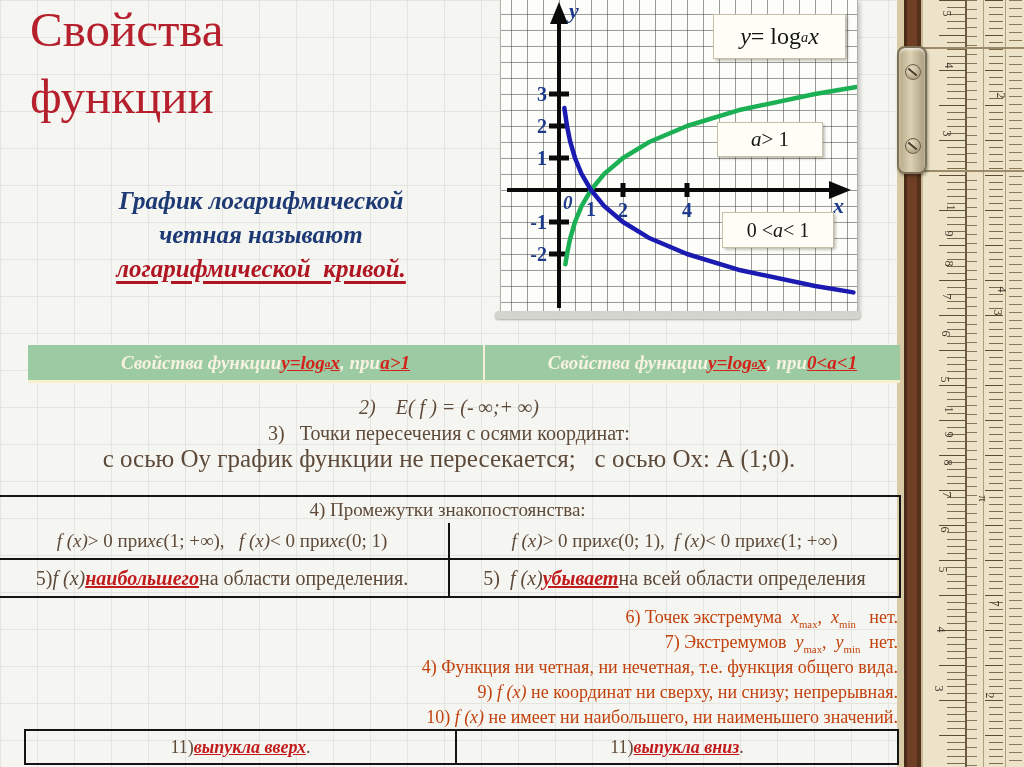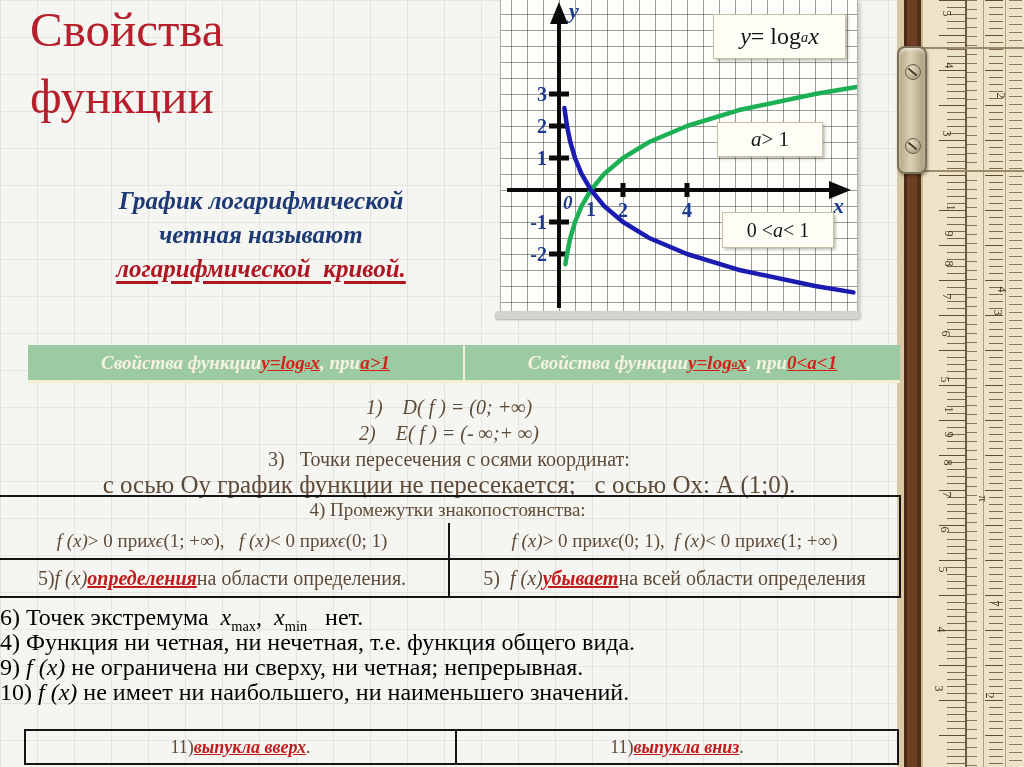--- a/index.html
+++ b/index.html
@@ -36,38 +36,38 @@
   #gbox-formula{left:212px;top:14px;width:131px;height:43px;font-size:24px;}
   #gbox-gt{left:216px;top:122px;width:104px;height:33px;font-size:21px;}
   #gbox-lt{left:221px;top:212px;width:110px;height:34px;font-size:20px;}
   .axis-label{font-weight:bold;font-style:italic;fill:#1d3a8c;}
   .tick-label{font-weight:bold;fill:#1d3a8c;}
 
   
   #green-header{left:28px;top:345px;width:872px;height:35px;background:#9ccaa2;
     border-bottom:3px solid #f6f0cf;display:flex;}
   .hcell{display:flex;align-items:center;justify-content:center;
-    font-style:italic;font-weight:bold;font-size:19px;color:#f7f3e0;}
+    font-style:italic;font-weight:bold;font-size:19px;color:#f7f3e0;padding-left:20px;}
   #hcell-left{width:435px;}
   #hcell-right{flex:1;border-left:2px solid #f3efd9;}
   .hcell .red{color:#d2221a;}
 
   
   #props-top{left:0;top:394px;width:898px;text-align:center;color:#5e4a38;font-size:20px;line-height:26px;}
 
   
   #sec45{left:-6px;top:495px;width:903px;border:2px solid #141414;color:#5e4a38;}
   #p4-header{height:26px;line-height:26px;text-align:center;font-size:19px;}
   #row4{display:flex;height:35px;font-size:19px;}
   #row5{display:flex;height:36px;border-top:2px solid #141414;font-size:20px;}
   .cl{width:452px;border-right:2px solid #141414;display:flex;align-items:center;justify-content:center;}
   .cr{flex:1;display:flex;align-items:center;justify-content:center;}
 
   
-  #props-bottom{left:0;top:605px;width:898px;text-align:left;color:#000000;font-size:24px;line-height:25px;}
+  #props-bottom{left:0;top:605px;width:898px;text-align:right;color:#c2410c;font-size:18px;line-height:25px;}
 
   
   #row11{left:24px;top:729px;width:871px;height:32px;border:2px solid #141414;display:flex;
     font-size:18px;color:#5e4a38;}
   #c11-left{width:429px;border-right:2px solid #141414;display:flex;align-items:center;justify-content:center;}
   #c11-right{flex:1;display:flex;align-items:center;justify-content:center;}
 
   
   #ruler{left:897px;top:0;width:127px;height:767px;
     background:linear-gradient(90deg,#d8caa6 0 7px,#4a2a16 7px 10px,#6e3f24 10px 20px,#53301a 20px 24px,#c9b894 24px 26px,#ece3c9 26px);}
@@ -215,21 +215,20 @@
       <span>Свойства функции </span>
       <span class="red">y=log</span>
       <sub class="red">a</sub>
       <span class="red"> x</span>
       <span>, при </span>
       <span class="red">0&lt;a&lt;1</span>
     </div>
 </div>
 
 <div id="props-top" class="abs">
-  <div class="mi">1) &nbsp;&nbsp; D( f ) = (0; +∞)</div>
   <div class="mi">2) &nbsp;&nbsp; E( f ) = (- ∞;+ ∞)</div>
   <div>3) &nbsp; Точки пересечения с осями координат:</div>
   <div style="font-size:25px">с осью Оу график функции не пересекается; &nbsp; с осью Ох: А (1;0).</div>
 </div>
 
 <div id="sec45" class="abs">
   <div id="p4-header">4) Промежутки знакопостоянства:</div>
   <div id="row4">
     <div class="cl">
         <span class="mi">f (x)</span>
@@ -249,36 +248,37 @@
         <span class="mi">f (x)</span>
         <span> &lt; 0 при </span>
         <span class="mi">xϵ</span>
         <span>(1; +∞)</span>
       </div>
   </div>
   <div id="row5">
     <div class="cl">
         <span>5) </span>
         <span class="mi">f (x)</span>
-        <span class="red">определения</span>
+        <span class="red">наибольшего</span>
         <span> на области определения.</span>
       </div>
     <div class="cr">
         <span>5) &nbsp;</span>
         <span class="mi">f (x) </span>
         <span class="red">убывает</span>
         <span> на всей области определения</span>
       </div>
   </div>
 </div>
 
 <div id="props-bottom" class="abs">
   <div><span>6) Точек экстремума &nbsp;</span><span class="mi">x</span><sub>max</sub><span>, &nbsp;</span><span class="mi">x</span><sub>min</sub><span> &nbsp; нет.</span></div>
+  <div><span>7) Экстремумов &nbsp;</span><span class="mi">y</span><sub>max</sub><span>, &nbsp;</span><span class="mi">y</span><sub>min</sub><span> &nbsp;нет.</span></div>
   <div>4) Функция ни четная, ни нечетная, т.е. функция общего вида.</div>
-  <div><span>9) </span><span class="mi">f (x)</span><span> не ограничена ни сверху, ни четная; непрерывная.</span></div>
+  <div><span>9) </span><span class="mi">f (x)</span><span> не координат ни сверху, ни снизу; непрерывная.</span></div>
   <div><span>10) </span><span class="mi">f (x)</span><span> не имеет ни наибольшего, ни наименьшего значений.</span></div>
 </div>
 
 <div id="row11" class="abs">
   <div id="c11-left">
       <span>11) </span>
       <span class="red">выпукла вверх</span>
       <span>.</span>
     </div>
   <div id="c11-right">

